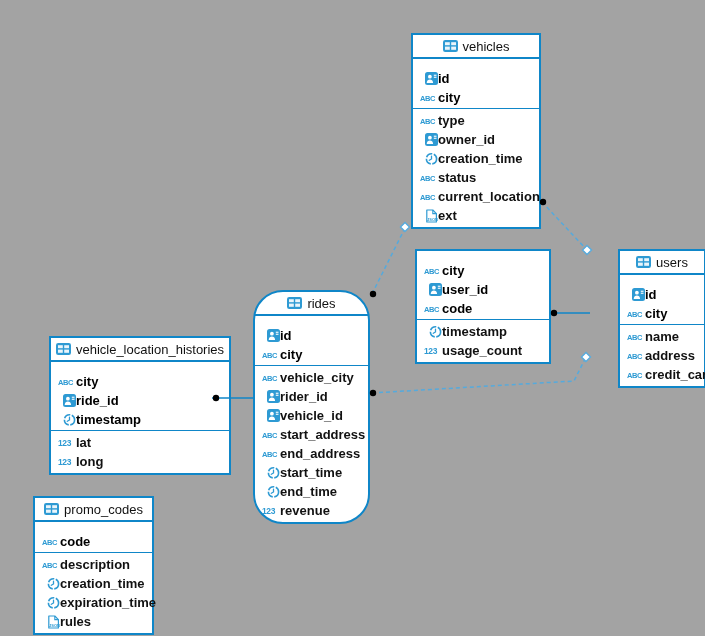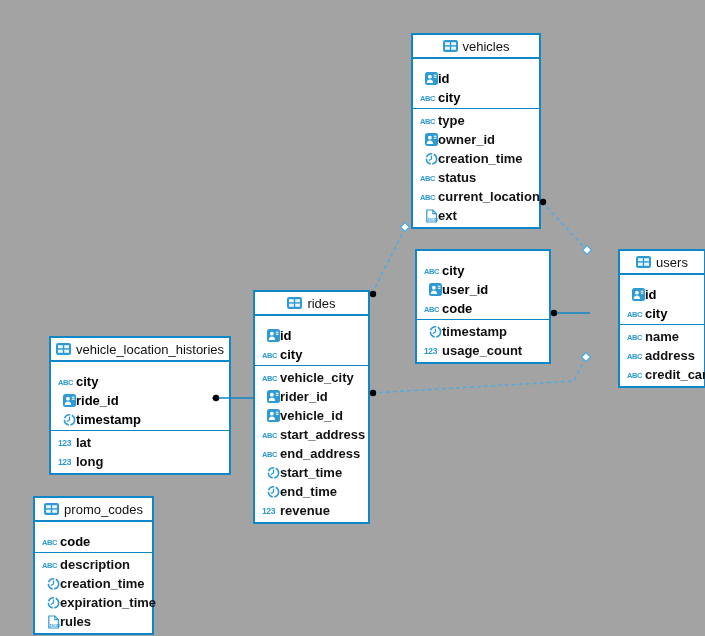--- a/index.html
+++ b/index.html
@@ -237,21 +237,21 @@
         <div class="row">
           <span class="ic">
             <svg width="18" height="10" viewBox="0 0 18 10">
               <text x="0" y="8" font-size="7.5" font-weight="bold" letter-spacing="-0.4" fill="#2e9ad3" font-family="Liberation Sans, sans-serif">ABC</text>
             </svg>
           </span>
           <span class="lbl">credit_card</span>
         </div>
       </div>
     </div>
-    <div class="tbl" style="left: 253px; top: 290px; width: 117px;">
+    <div class="tbl" style="left: 253px; top: 290px; width: 117px; border-radius: 30px;">
       <div class="hdr">
         <span class="ic" style="width:auto">
           <svg width="15" height="12" viewBox="0 0 15 12">
             <rect x="0" y="0" width="15" height="12" rx="2.2" fill="#2e9ad3"></rect>
             <rect x="2" y="2.2" width="4.8" height="3" fill="#fff" opacity="0.9"></rect>
             <rect x="8.2" y="2.2" width="4.8" height="3" fill="#fff" opacity="0.9"></rect>
             <rect x="2" y="6.6" width="4.8" height="3.2" fill="#fff" opacity="0.9"></rect>
             <rect x="8.2" y="6.6" width="4.8" height="3.2" fill="#fff" opacity="0.9"></rect>
           </svg>
         </span>

